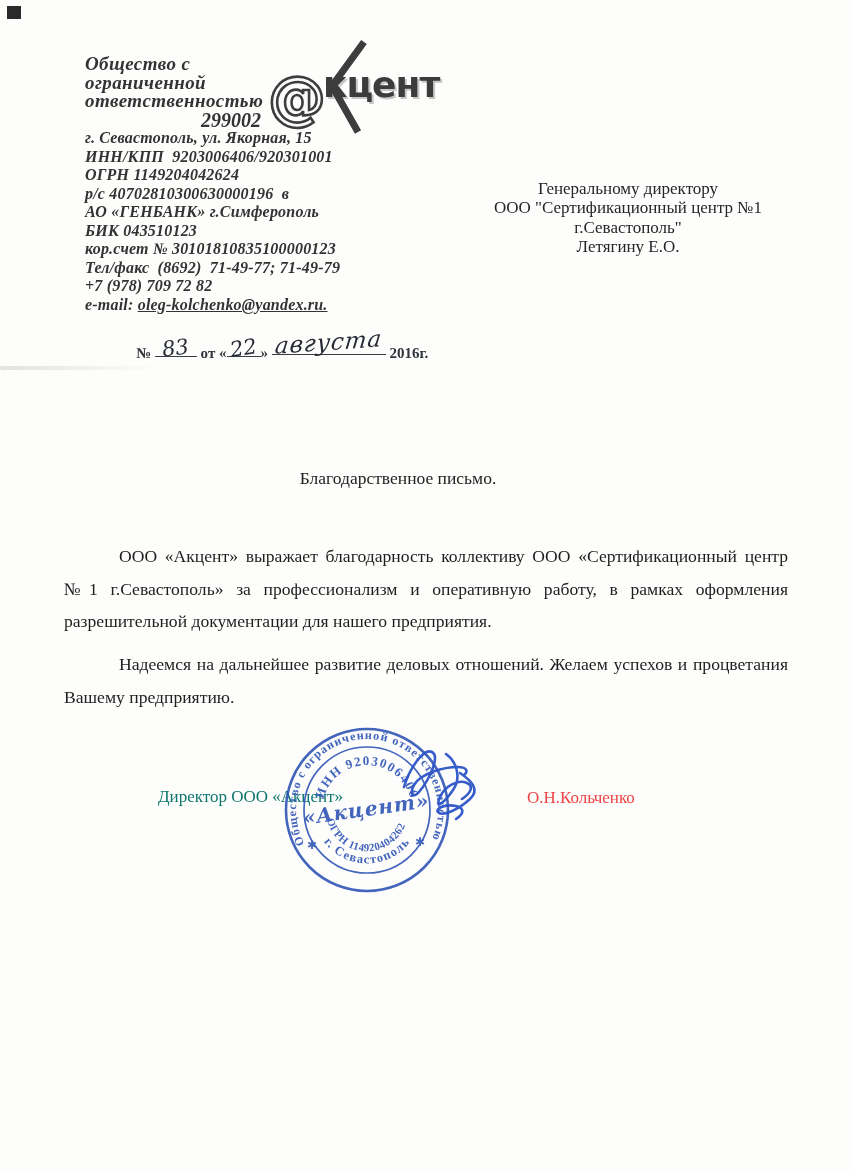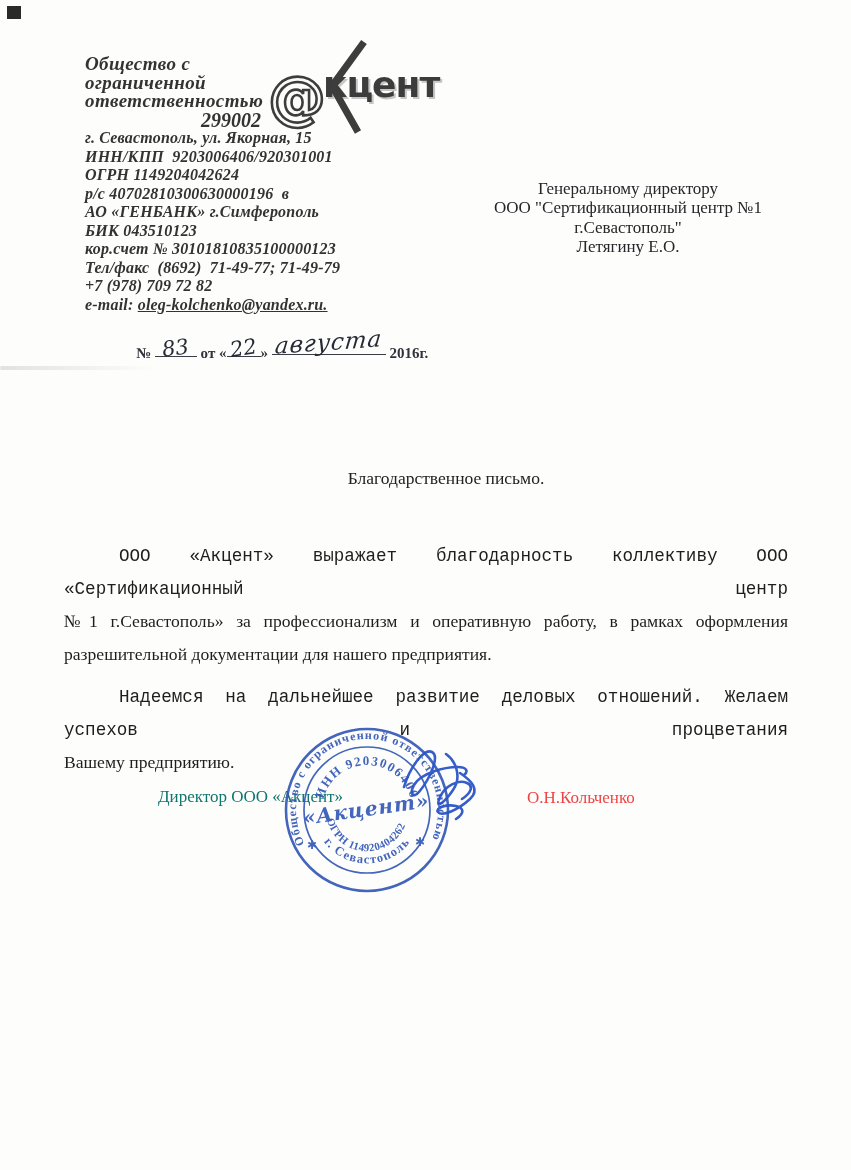--- a/index.html
+++ b/index.html
@@ -32,27 +32,27 @@
   .hw{font-family:"DejaVu Serif",serif;font-style:italic;color:#262b36;display:inline-block;font-weight:normal;}
   .hw-num{font-size:21px;transform:rotate(-7deg);position:relative;top:-3px;}
   .hw-day{font-size:21px;transform:rotate(-9deg);position:relative;top:-3px;}
   .hw-month{font-size:23px;transform:rotate(-4deg) skewX(-10deg);position:relative;top:-8px;letter-spacing:1px;}
 
   
   .recipient{position:absolute;left:492px;top:179px;width:272px;text-align:center;
     font-size:17px;line-height:19.4px;color:#26262a;}
 
   
-  .doc-title{position:absolute;left:0;top:468px;width:796px;text-align:center;font-size:17.5px;color:#222;padding-left:48px;}
+  .doc-title{position:absolute;left:0;top:468px;width:796px;text-align:center;font-size:17.5px;color:#222;}
 
   
   .body-text{position:absolute;left:64px;top:540px;width:724px;font-size:17.6px;line-height:32.7px;color:#1e1e1e;}
   .jline{text-align:justify;text-align-last:justify;}
   .lline{text-align:left;}
-  .ind{text-indent:55px;font-family:Liberation Mono, monospace;}
+  .ind{text-indent:55px;}
   .p2{margin-top:10px;}
 
   
   .sig-title{position:absolute;left:158px;top:787px;font-size:17px;color:#0f766e;}
   .sig-name{position:absolute;left:527px;top:788px;font-size:17px;color:#ef4444;}
 
   
   .stamp{position:absolute;left:267px;top:710px;width:200px;height:200px;opacity:.89;}
   .signature{position:absolute;left:390px;top:735px;width:185px;height:100px;}
 </style>

